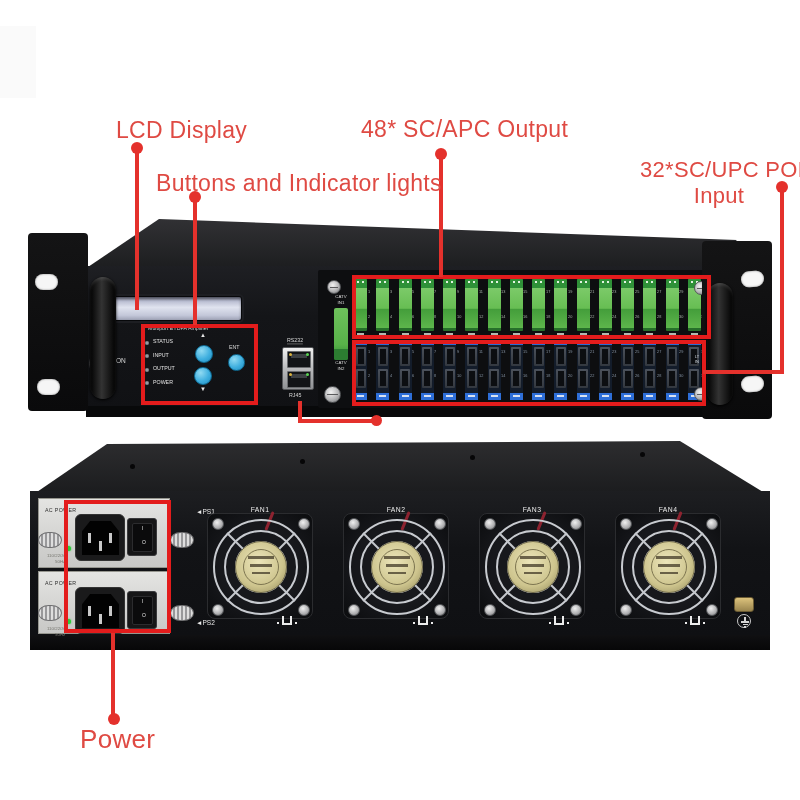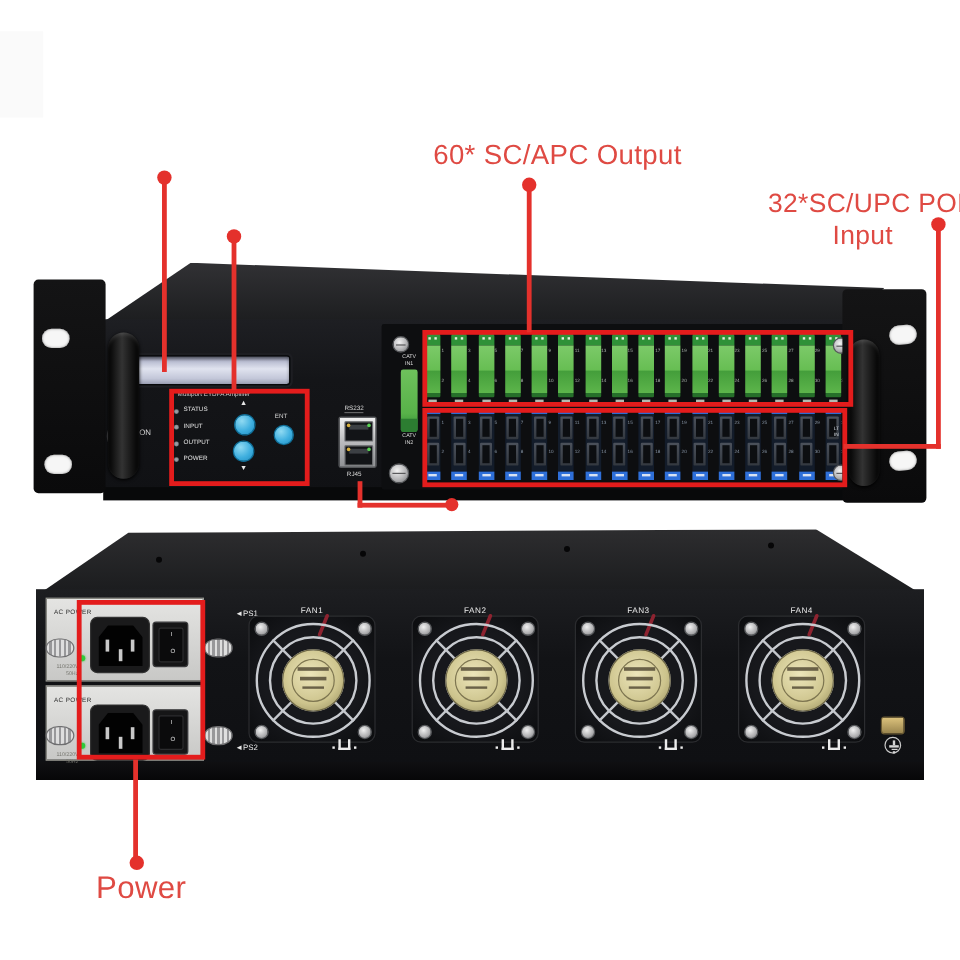--- a/index.html
+++ b/index.html
@@ -661,27 +661,29 @@
 
     <div class="gscrew"></div>
     <div class="gsym">
       <i style="left:6px;top:2px;width:1.5px;height:4px;"></i>
       <i style="left:3px;top:6px;width:8px;height:1.5px;"></i>
       <i style="left:4.5px;top:8.5px;width:5px;height:1.5px;"></i>
       <i style="left:6px;top:11px;width:2px;height:1.5px;"></i>
     </div>
   </div>
 
+  <span class="ann-label" style="left:116px;top:117px;">LCD Display</span>
   <span class="ann-dot" style="left:131px;top:142px;"></span>
   <span class="ann-vline" style="left:135px;top:150px;height:160px;"></span>
 
+  <span class="ann-label" style="left:156px;top:170px;">Buttons and Indicator lights</span>
   <span class="ann-dot" style="left:189px;top:191px;"></span>
   <span class="ann-vline" style="left:193px;top:199px;height:126px;"></span>
 
-  <span class="ann-label" style="left:361px;top:116px;">60* SC/APC Output</span>
+  <span class="ann-label" style="left:361px;top:116px;">48* SC/APC Output</span>
   <span class="ann-dot" style="left:435px;top:148px;"></span>
   <span class="ann-vline" style="left:439px;top:156px;height:121px;"></span>
 
   <div class="ann-label" style="left:640px;top:157px;width:158px;text-align:center;line-height:26px;font-size:22px;">
     <span>32*SC/UPC PON</span><br>
     <span>Input</span>
   </div>
   <span class="ann-dot" style="left:776px;top:181px;"></span>
   <span class="ann-vline" style="left:780px;top:189px;height:185px;"></span>
   <span class="ann-hline" style="left:703px;top:370px;width:81px;"></span>

